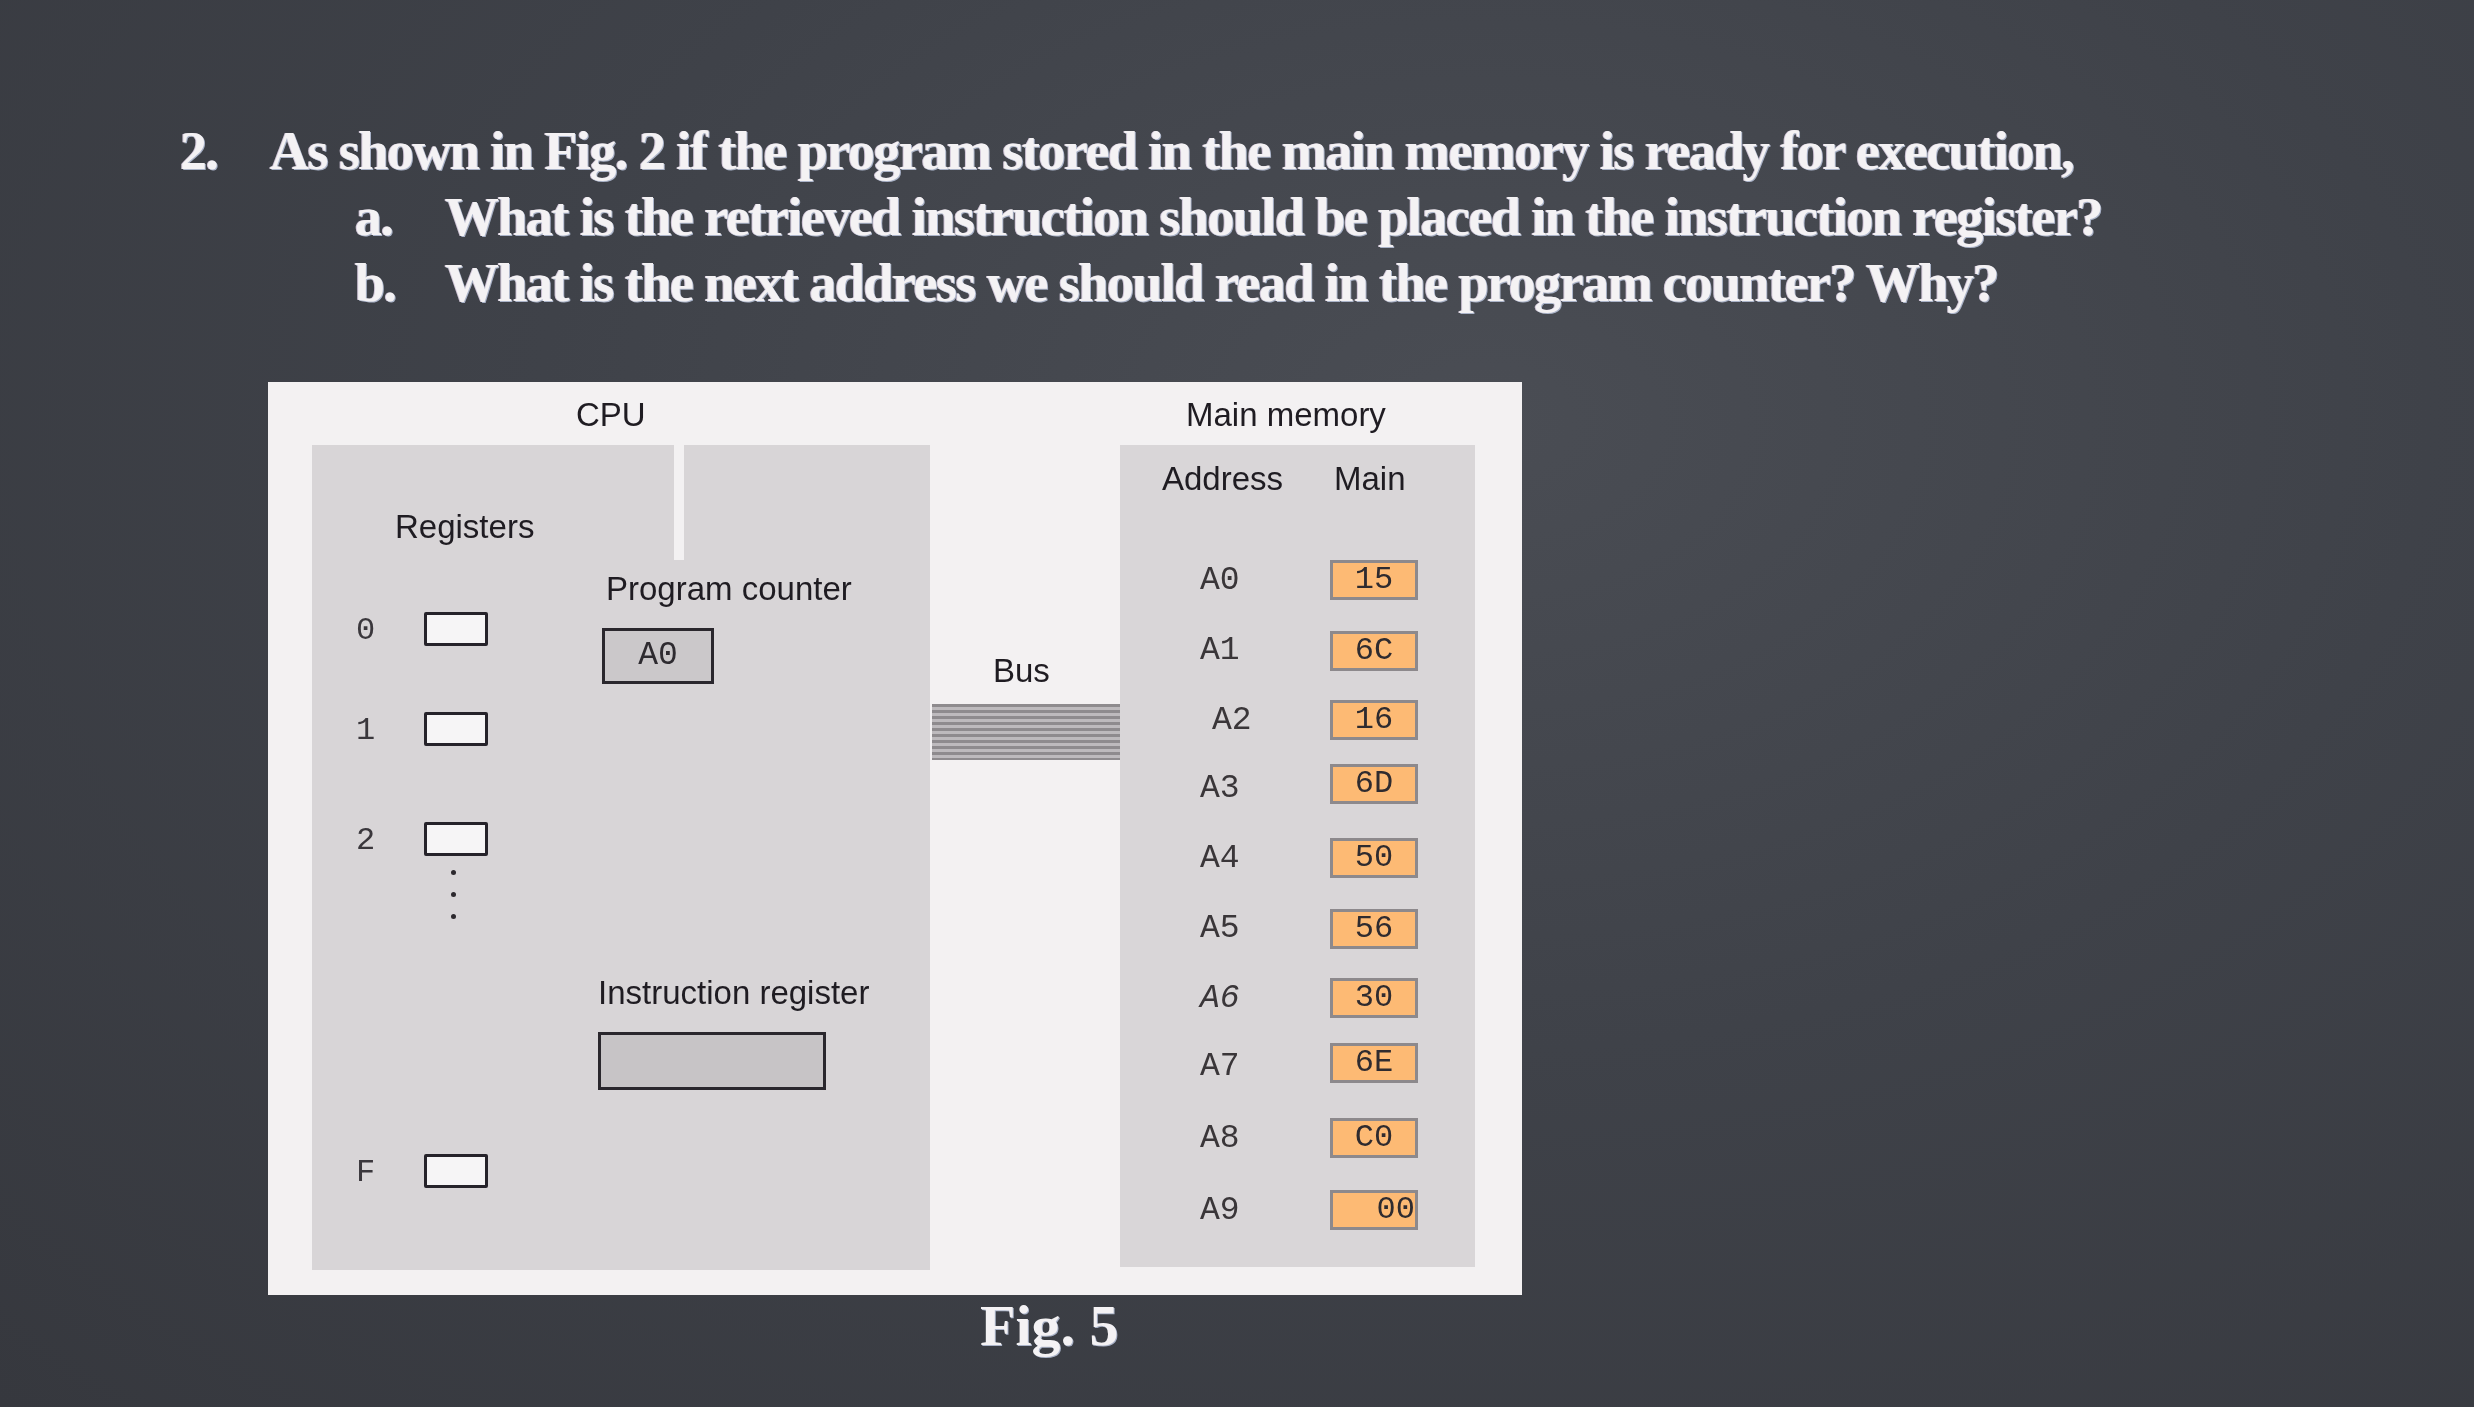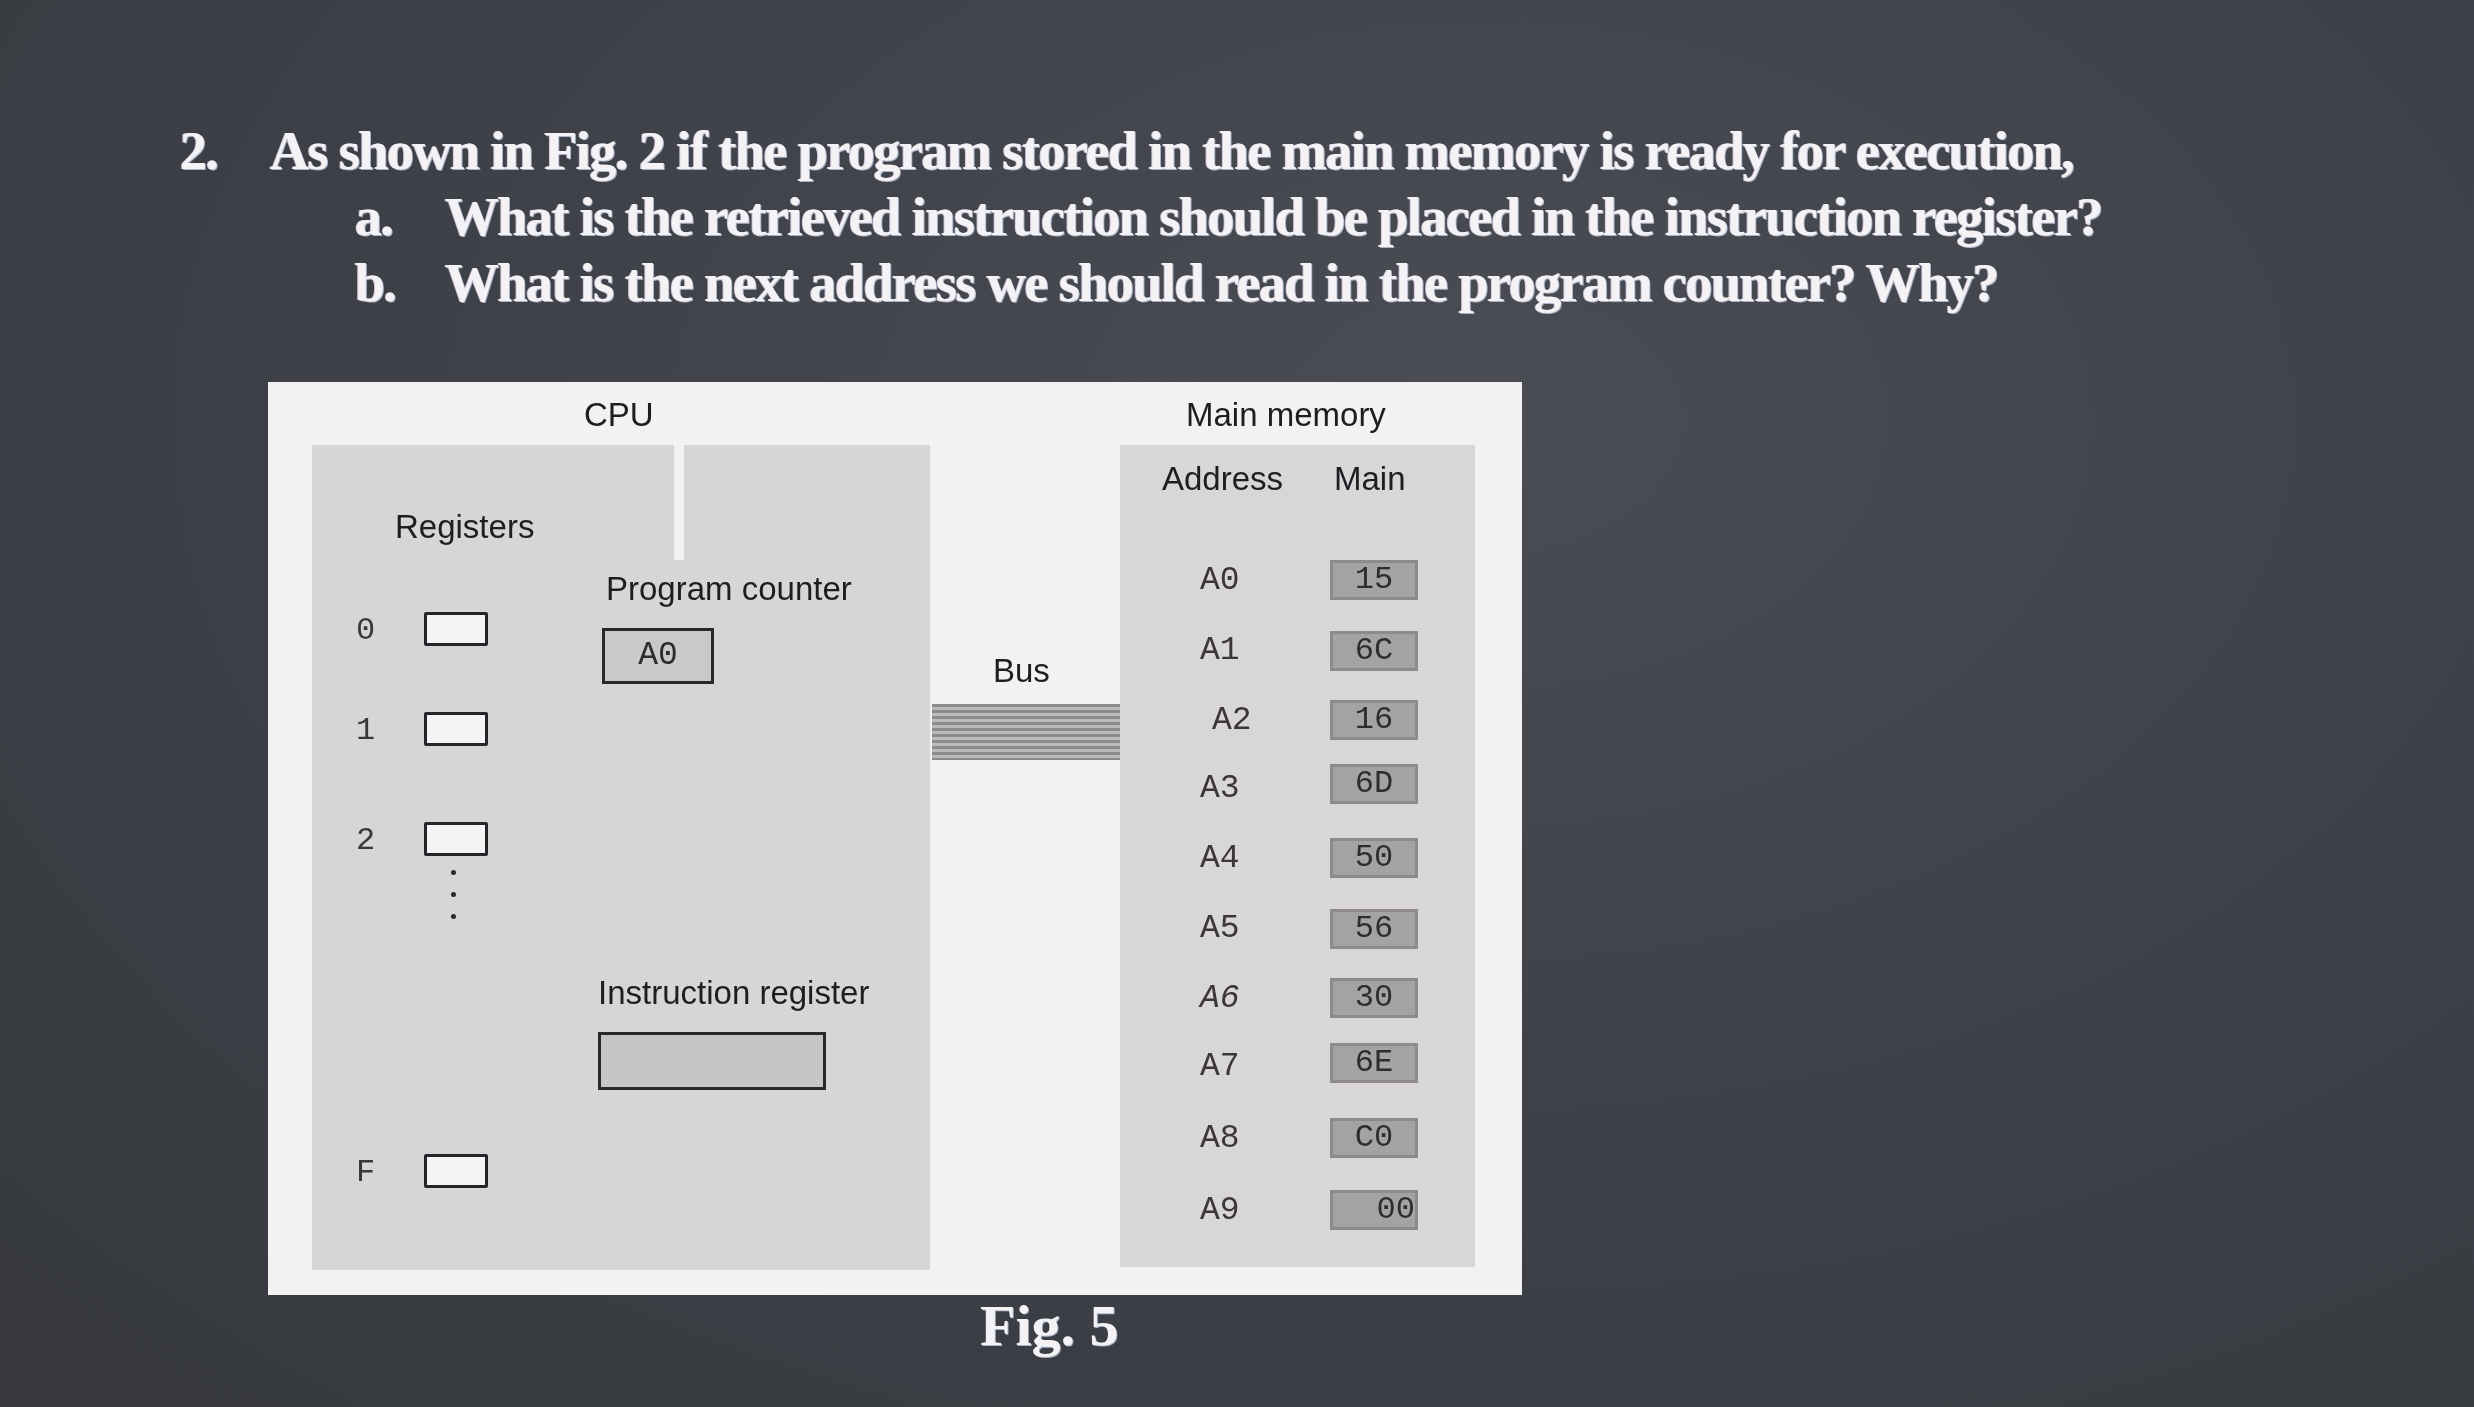--- a/index.html
+++ b/index.html
@@ -59,21 +59,21 @@
     color:#2e2b30; text-align:center; line-height:50px;
   }
   .ir-box {
     position:absolute; width:222px; height:52px; border:3px solid #2a272d; background:#c7c4c6;
   }
   .mem-addr {
     position:absolute; font-family:"Liberation Mono", monospace; font-size:33px; color:#3a3639;
   }
   .mem-cell {
     position:absolute; width:82px; height:34px; border:3px solid #8d898c;
-    background:#a3a3a3; font-family:"Liberation Mono", monospace; font-size:32px;
+    background:#fdba74; font-family:"Liberation Mono", monospace; font-size:32px;
     color:#2f2b2f; text-align:center; line-height:34px;
   }
   .caption {
     position:absolute; left:980px; top:1292px; color:#f4f2f4;
     font-family:"Liberation Serif", serif; font-weight:bold; font-size:58px;
     text-shadow:1px 1px 0 #aab3c8;
   }
 </style>
 </head>
 <body>
@@ -81,21 +81,21 @@
 <div>
   <div class="q q-num">2.</div>
   <div class="q q-main">As shown in Fig. 2 if the program stored in the main memory is ready for execution,</div>
   <div class="q q-a-lbl">a.</div>
   <div class="q q-a-txt">What is the retrieved instruction should be placed in the instruction register?</div>
   <div class="q q-b-lbl">b.</div>
   <div class="q q-b-txt">What is the next address we should read in the program counter? Why?</div>
 </div>
 
 <div class="figure">
-  <div class="fig-label" style="left:308px;top:14px;margin-left:8px;">CPU</div>
+  <div class="fig-label" style="left:308px;top:14px;">CPU</div>
 
   <div class="cpu-panel"></div>
   <div class="cpu-divider"></div>
 
   <div class="fig-label" style="left:127px;top:126px;">Registers</div>
 
   <div class="reg-idx" style="left:88px;top:230px;">0</div>
   <div class="reg-box" style="left:156px;top:230px;"></div>
   <div class="reg-idx" style="left:88px;top:330px;">1</div>
   <div class="reg-box" style="left:156px;top:330px;"></div>

